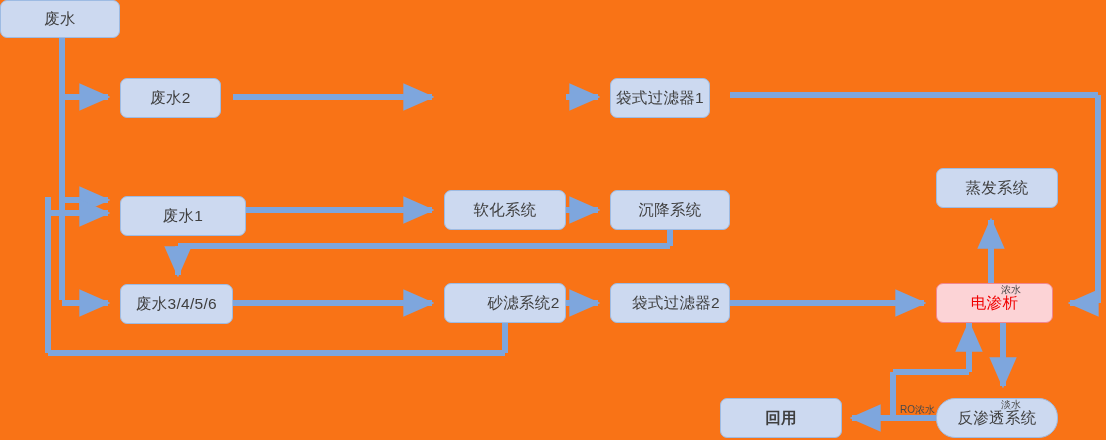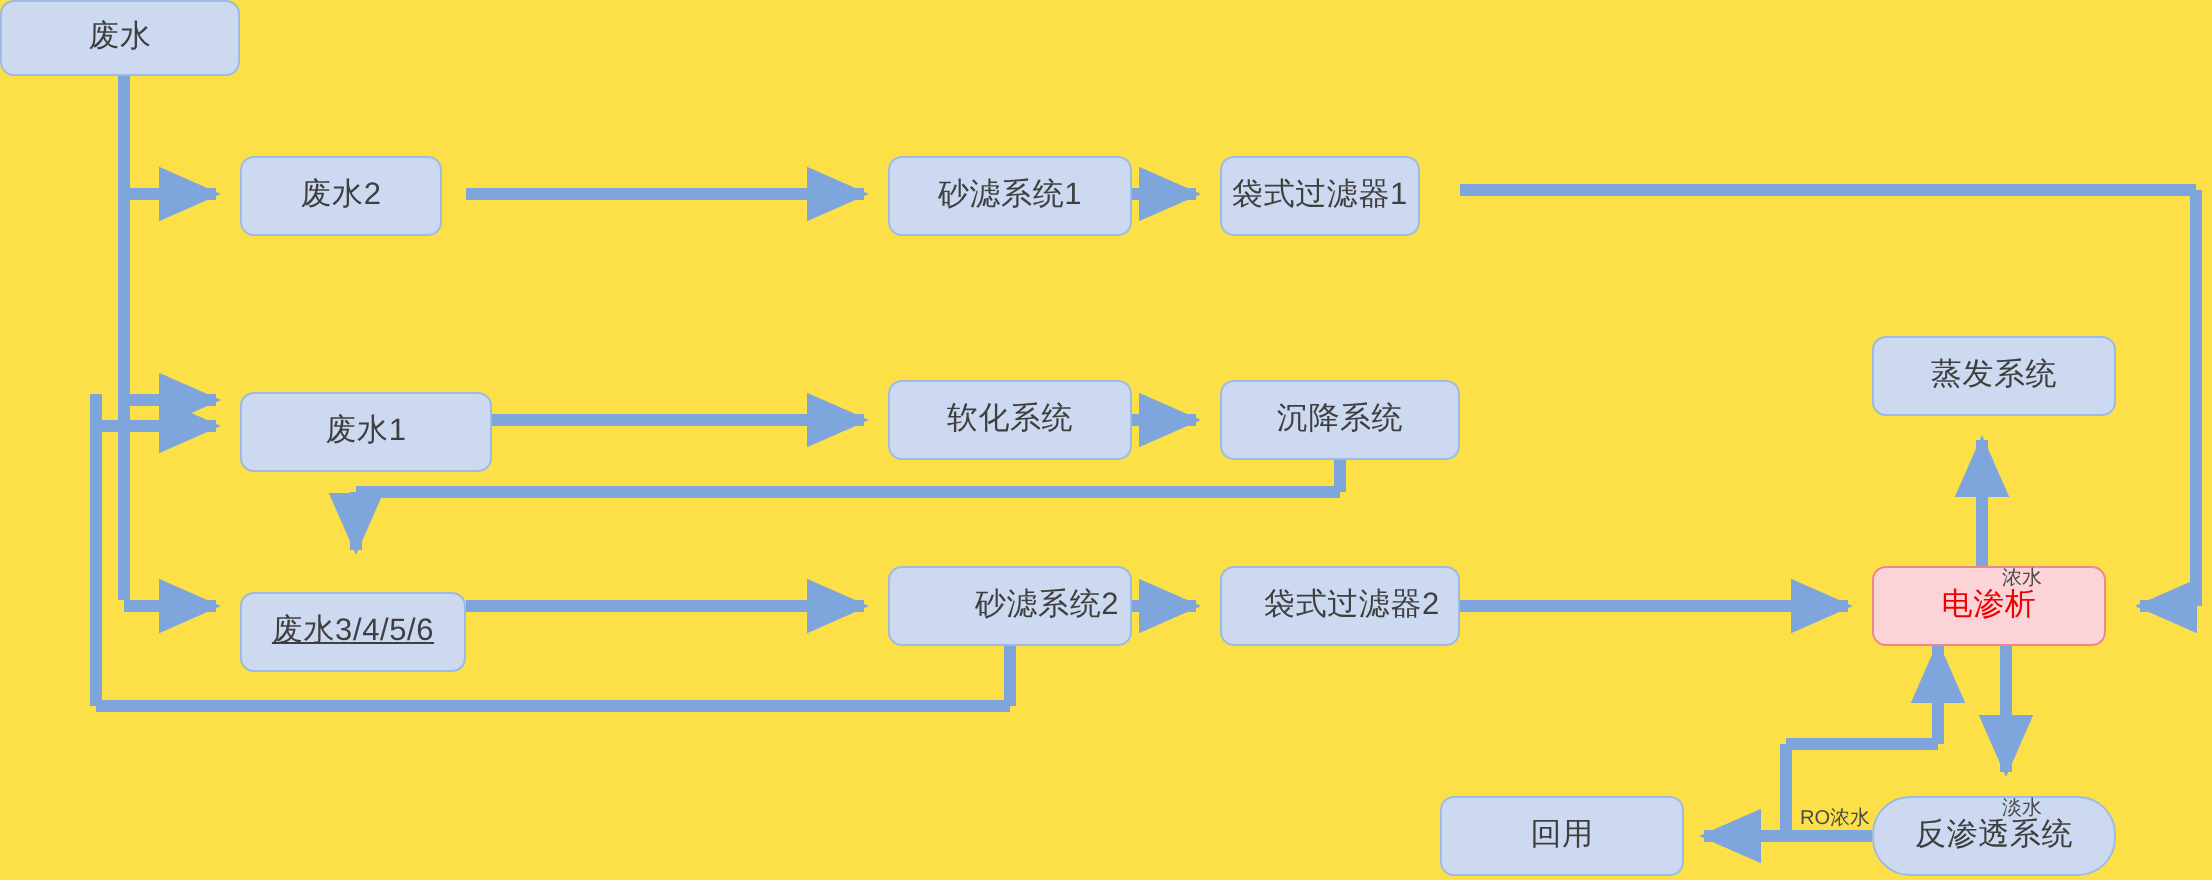--- a/index.html
+++ b/index.html
@@ -7,21 +7,21 @@
     padding: 0;
     background: #ffffff;
   }
   body {
     font-family: "Liberation Sans", "DejaVu Sans", sans-serif;
   }
   #canvas {
     position: relative;
     width: 1106px;
     height: 440px;
-    background: #fde047;
+    background: #f97316;
     overflow: hidden;
   }
   #wires {
     position: absolute;
     left: 0;
     top: 0;
     width: 1106px;
     height: 440px;
   }
   .node {
@@ -110,61 +110,58 @@
   </svg>
 
   <div class="node blue" style="left:0px; top:0px; width:120px; height:38px;">
     <span>废水</span>
   </div>
 
   <div class="node blue" style="left:120px; top:78px; width:101px; height:40px;">
     <span>废水2</span>
   </div>
 
-  <div class="node blue" style="left:444px; top:78px; width:122px; height:40px;">
-    <span>砂滤系统1</span>
-  </div>
 
   <div class="node blue" style="left:610px; top:78px; width:100px; height:40px;">
     <span>袋式过滤器1</span>
   </div>
 
   <div class="node blue" style="left:120px; top:196px; width:126px; height:40px;align-items:center;">
     <span>废水1</span>
   </div>
 
   <div class="node blue" style="left:444px; top:190px; width:122px; height:40px;">
     <span>软化系统</span>
   </div>
 
   <div class="node blue" style="left:610px; top:190px; width:120px; height:40px;">
     <span>沉降系统</span>
   </div>
 
-  <div class="node blue" style="left:120px; top:296px; width:113px; height:40px;text-decoration:underline;">
+  <div class="node blue" style="left:120px; top:284px; width:113px; height:40px;">
     <span>废水3/4/5/6</span>
   </div>
 
   <div class="node blue" style="left:444px; top:283px; width:122px; height:40px;padding-left:37px;">
     <span>砂滤系统2</span>
   </div>
 
   <div class="node blue" style="left:610px; top:283px; width:120px; height:40px;padding-left:12px;">
     <span>袋式过滤器2</span>
   </div>
 
   <div class="node blue" style="left:936px; top:168px; width:122px; height:40px;">
     <span>蒸发系统</span>
   </div>
 
   <div class="node pink" style="left:936px; top:283px; width:117px; height:40px;">
     <span>电渗析</span>
   </div>
 
-  <div class="node blue" style="left:720px; top:398px; width:122px; height:40px;">
+  <div class="node blue" style="left:720px; top:398px; width:122px; height:40px;font-weight:bold;">
     <span>回用</span>
   </div>
 
   <div class="node blue" style="left:936px; top:398px; width:122px; height:40px;border-radius:19px;">
     <span>反渗透系统</span>
   </div>
 
   <div class="wire-label" style="left:1001px; top:239px;">浓水</div>
 
   <div class="wire-label" style="left:1001px; top:354px;">淡水</div>

